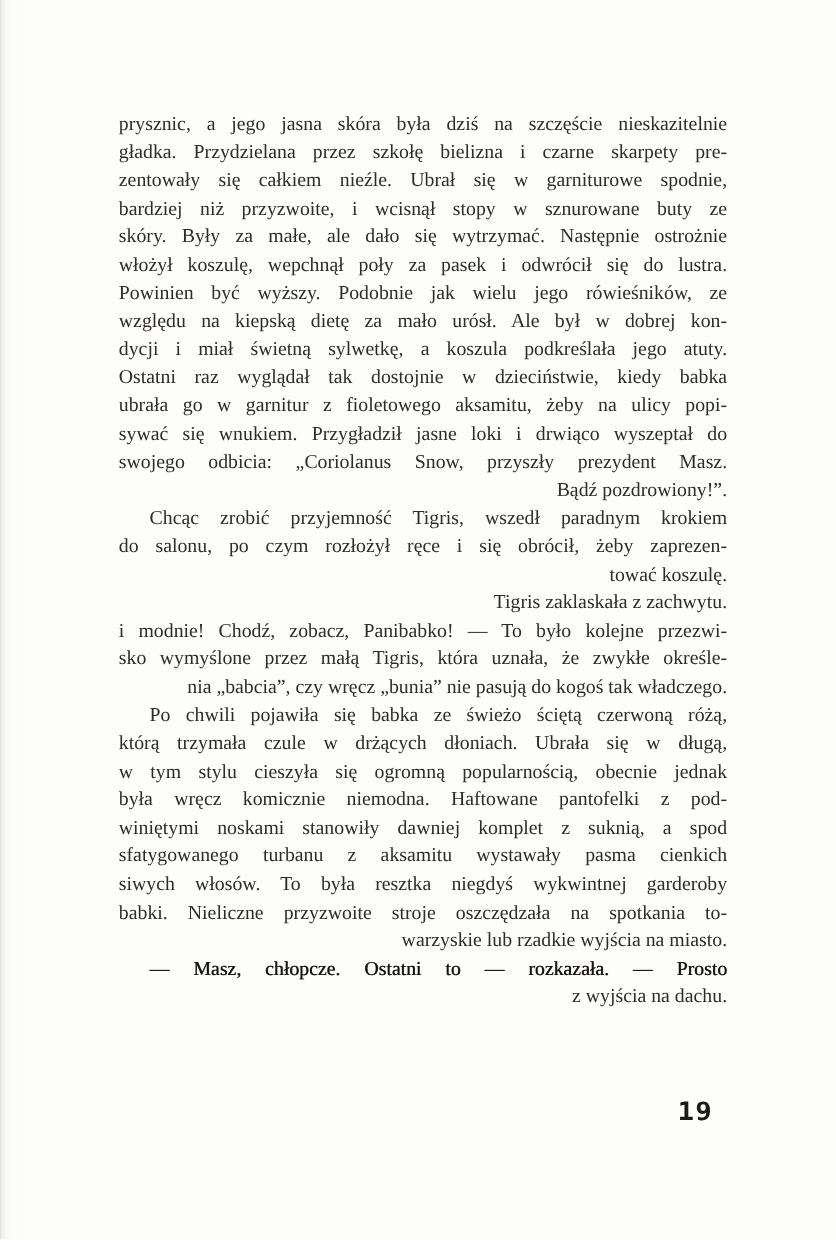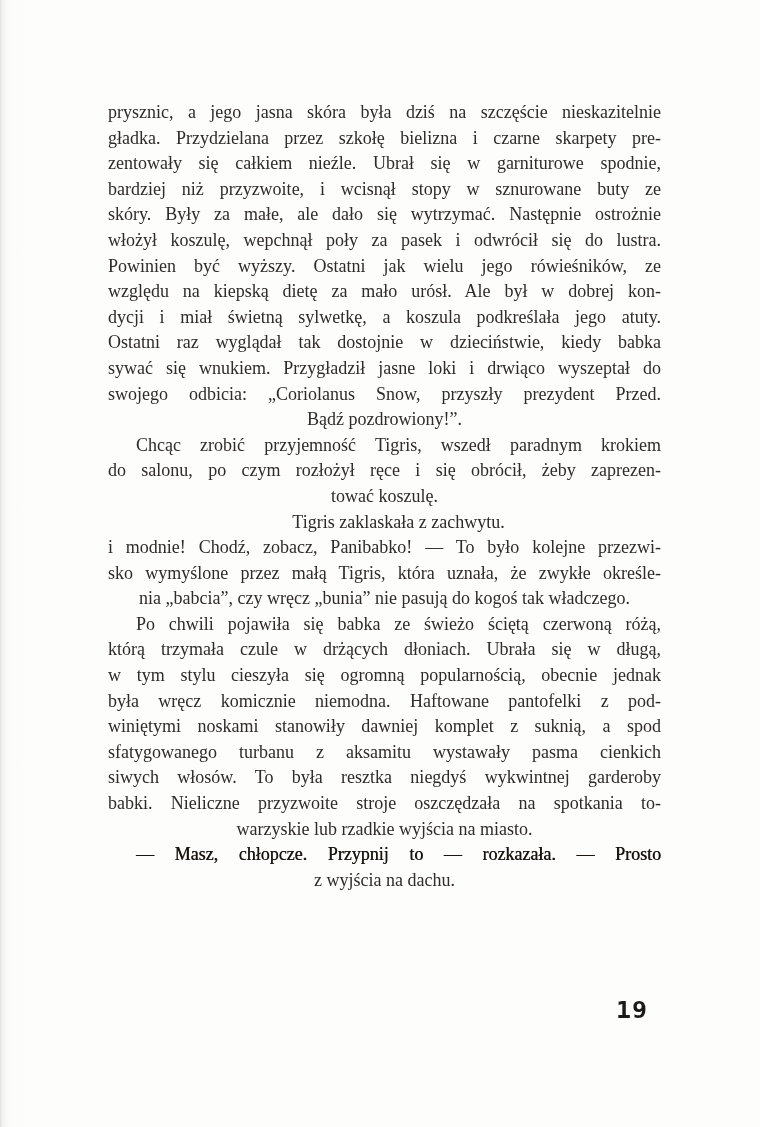--- a/index.html
+++ b/index.html
@@ -23,21 +23,21 @@
     left: 108px;
     top: 100px;
     width: 553px;
     color: #2e2b28;
     font-size: 18px;
     line-height: 25.6px;
   }
   .line {
     height: 25.6px;
     overflow: hidden;
-    text-align: center;
+    text-align: right;
   }
   .line.justify {
     text-align: justify;
   }
   .line.justify::after {
     content: "";
     display: inline-block;
     width: 100%;
     height: 0;
   }
@@ -65,40 +65,41 @@
 <body>
 
 <div id="book-page">
   <div class="text-block">
       <div class="line justify">prysznic, a jego jasna skóra była dziś na szczęście nieskazitelnie</div>
       <div class="line justify">gładka. Przydzielana przez szkołę bielizna i czarne skarpety pre-</div>
       <div class="line justify">zentowały się całkiem nieźle. Ubrał się w garniturowe spodnie,</div>
       <div class="line justify">bardziej niż przyzwoite, i wcisnął stopy w sznurowane buty ze</div>
       <div class="line justify">skóry. Były za małe, ale dało się wytrzymać. Następnie ostrożnie</div>
       <div class="line justify">włożył koszulę, wepchnął poły za pasek i odwrócił się do lustra.</div>
-      <div class="line justify">Powinien być wyższy. Ostatni jak wielu jego rówieśników, ze</div>
+      <div class="line justify">Powinien być wyższy. Podobnie jak wielu jego rówieśników, ze</div>
       <div class="line justify">względu na kiepską dietę za mało urósł. Ale był w dobrej kon-</div>
       <div class="line justify">dycji i miał świetną sylwetkę, a koszula podkreślała jego atuty.</div>
       <div class="line justify">Ostatni raz wyglądał tak dostojnie w dzieciństwie, kiedy babka</div>
+      <div class="line justify">ubrała go w garnitur z fioletowego aksamitu, żeby na ulicy popi-</div>
       <div class="line justify">sywać się wnukiem. Przygładził jasne loki i drwiąco wyszeptał do</div>
-      <div class="line justify">swojego odbicia: „Coriolanus Snow, przyszły prezydent Przed.</div>
+      <div class="line justify">swojego odbicia: „Coriolanus Snow, przyszły prezydent Masz.</div>
       <div class="line">Bądź pozdrowiony!”.</div>
       <div class="line indent justify">Chcąc zrobić przyjemność Tigris, wszedł paradnym krokiem</div>
       <div class="line justify">do salonu, po czym rozłożył ręce i się obrócił, żeby zaprezen-</div>
       <div class="line">tować koszulę.</div>
       <div class="line indent">Tigris zaklaskała z zachwytu.</div>
       <div class="line justify">i modnie! Chodź, zobacz, Panibabko! — To było kolejne przezwi-</div>
       <div class="line justify">sko wymyślone przez małą Tigris, która uznała, że zwykłe określe-</div>
       <div class="line">nia „babcia”, czy wręcz „bunia” nie pasują do kogoś tak władczego.</div>
       <div class="line indent justify">Po chwili pojawiła się babka ze świeżo ściętą czerwoną różą,</div>
       <div class="line justify">którą trzymała czule w drżących dłoniach. Ubrała się w długą,</div>
       <div class="line justify">w tym stylu cieszyła się ogromną popularnością, obecnie jednak</div>
       <div class="line justify">była wręcz komicznie niemodna. Haftowane pantofelki z pod-</div>
       <div class="line justify">winiętymi noskami stanowiły dawniej komplet z suknią, a spod</div>
       <div class="line justify">sfatygowanego turbanu z aksamitu wystawały pasma cienkich</div>
       <div class="line justify">siwych włosów. To była resztka niegdyś wykwintnej garderoby</div>
       <div class="line justify">babki. Nieliczne przyzwoite stroje oszczędzała na spotkania to-</div>
       <div class="line">warzyskie lub rzadkie wyjścia na miasto.</div>
-      <div class="line indent justify dark">— Masz, chłopcze. Przypnij to — rozkazała. — Prosto</div>
+      <div class="line indent justify dark">— Masz, chłopcze. Ostatni to — rozkazała. — Prosto</div>
       <div class="line">z wyjścia na dachu.</div>
     </div>
   <div class="page-number">19</div>
 </div>
 
 </body></html>

